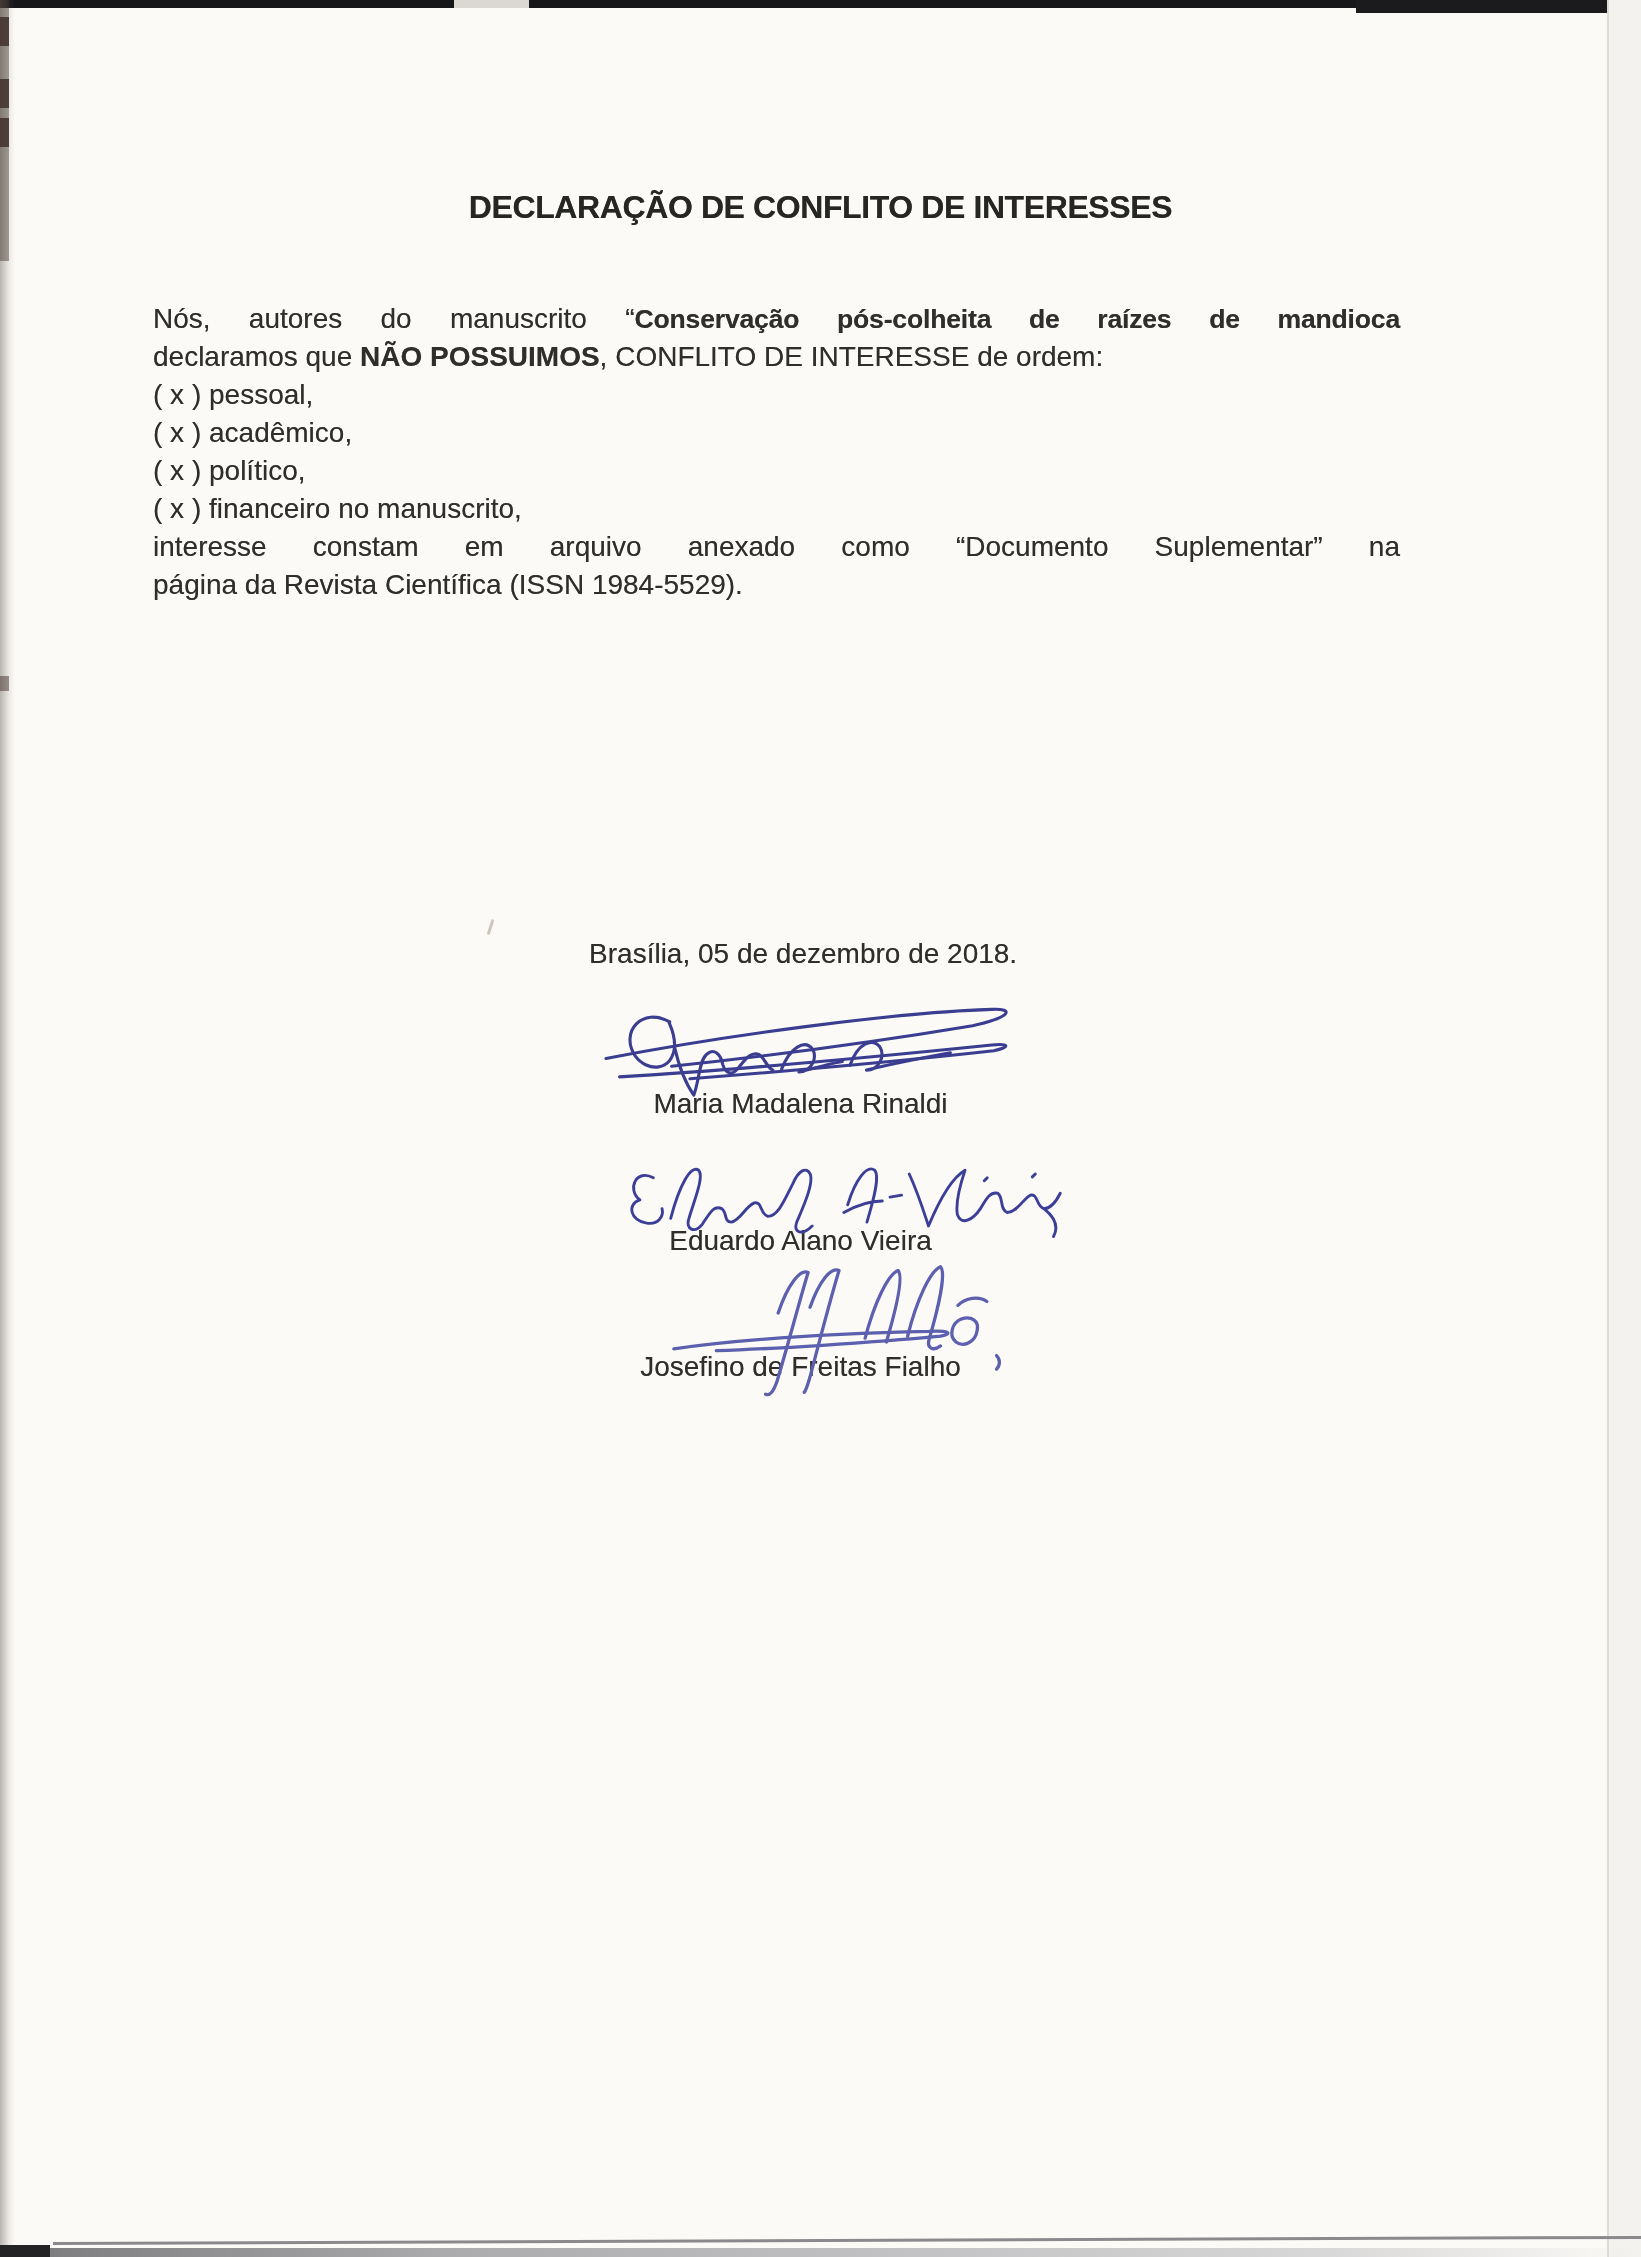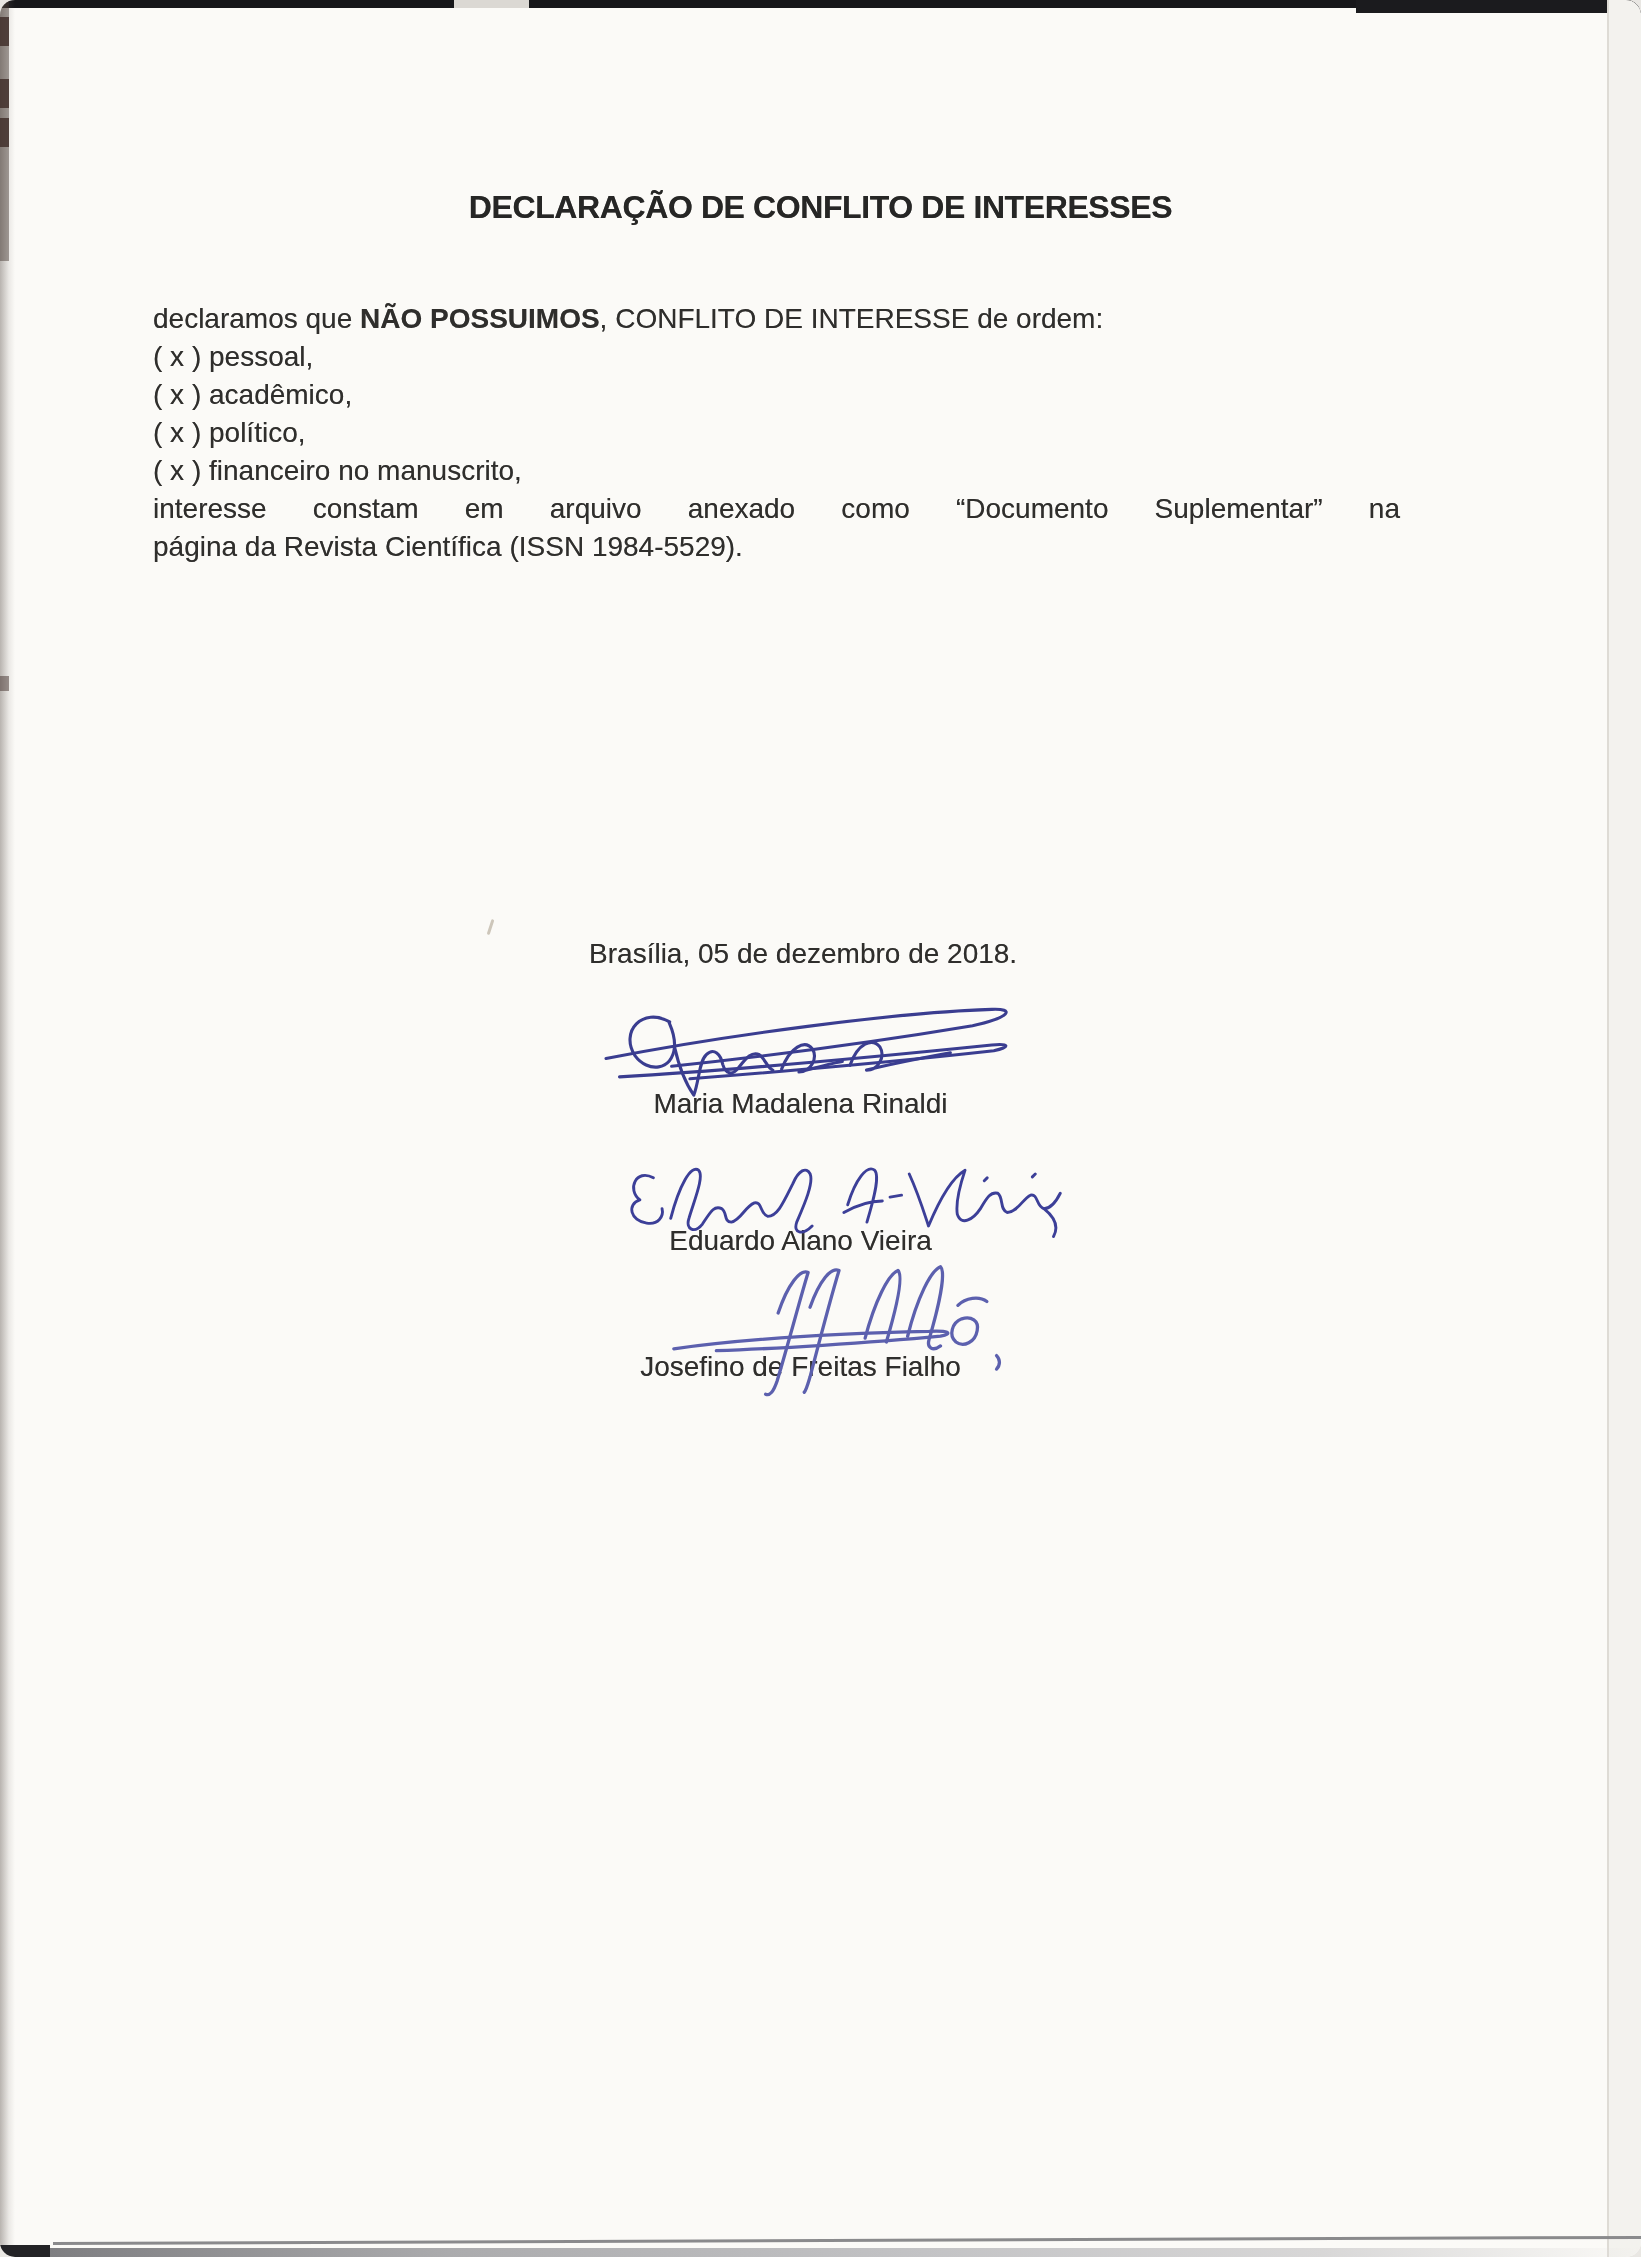--- a/index.html
+++ b/index.html
@@ -1,21 +1,20 @@
 <!DOCTYPE html>
 <html><head>
 <meta charset="utf-8">
 <style>
   html,body{margin:0;padding:0;background:#e9e7e3;}
   .page{
     position:relative;width:1641px;height:2257px;margin:0 auto;
     background:#fbfaf7;overflow:hidden;
     font-family:"Liberation Sans", sans-serif;
     color:#2f2e2c;
-    border-radius:15px;
   }
   
   .edge-top{position:absolute;left:0;top:0;width:1641px;height:7.7px;background:#17171a;}
   .edge-top-gap{position:absolute;left:454px;top:0;width:75px;height:7.7px;background:#dbd8d3;}
   .edge-top-right{position:absolute;left:1356px;top:0;width:286px;height:12.6px;background:#1b1b1e;}
   .edge-left{position:absolute;left:0;top:0;width:15.4px;height:2257px;
     background:linear-gradient(to right, rgba(118,110,104,0.50), rgba(118,110,104,0.12) 60%, rgba(118,110,104,0));}
   .edge-left-top{position:absolute;left:0;top:0;width:8.7px;height:261px;background:rgba(64,50,44,0.45);}
   .blob{position:absolute;left:0;width:8.7px;background:#42302b;opacity:0.85;}
   .blob.b1{top:17.4px;height:29px;}
@@ -83,20 +82,21 @@
   <div class="edge-right-shade"></div>
   <div class="edge-right-line"></div>
   <div class="bottom-line"></div>
   <div class="bottom-band"></div>
   <div class="bottom-corner"></div>
   <div class="stray-mark"></div>
 
   <div class="title">DECLARAÇÃO DE CONFLITO DE INTERESSES</div>
 
   <div class="textblock">
+    <div class="line"><span>Nós, autores do manuscrito “</span><span class="q">Conservação pós-colheita de raízes de mandioca</span></div>
     <div class="line left"><span>declaramos que </span><span class="b">NÃO POSSUIMOS</span><span>, CONFLITO DE INTERESSE de ordem:</span></div>
     <div class="line left">( x ) pessoal,</div>
     <div class="line left">( x ) acadêmico,</div>
     <div class="line left">( x ) político,</div>
     <div class="line left">( x ) financeiro no manuscrito,</div>
     <div class="line">interesse constam em arquivo anexado como “Documento Suplementar” na</div>
     <div class="line left">página da Revista Científica (ISSN 1984-5529).</div>
   </div>
 
   <div class="dateline">Brasília, 05 de dezembro de 2018.</div>

